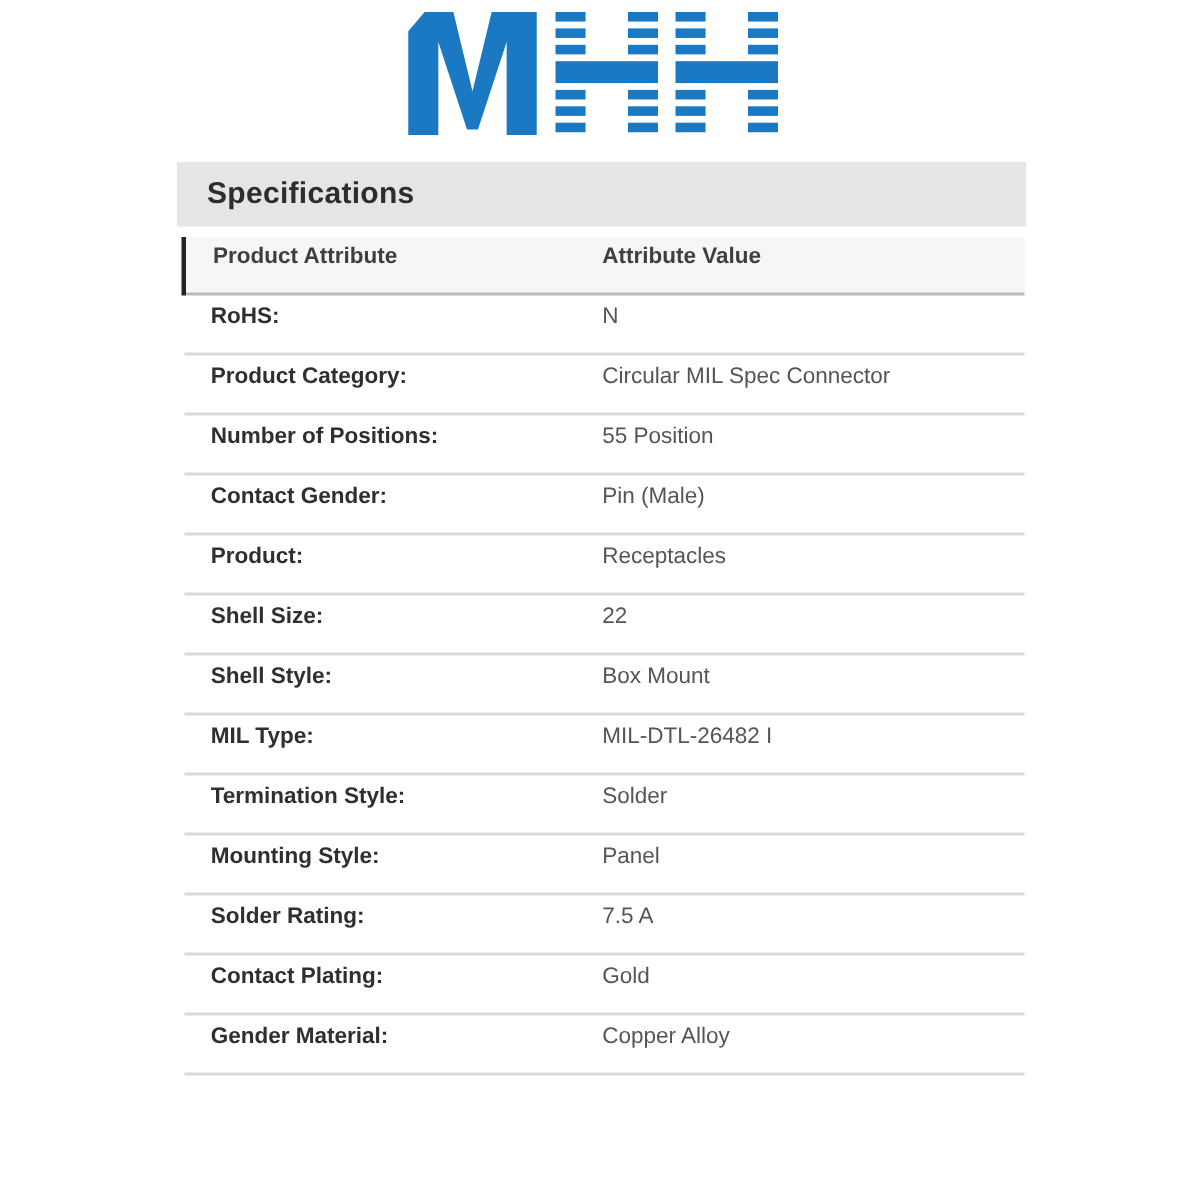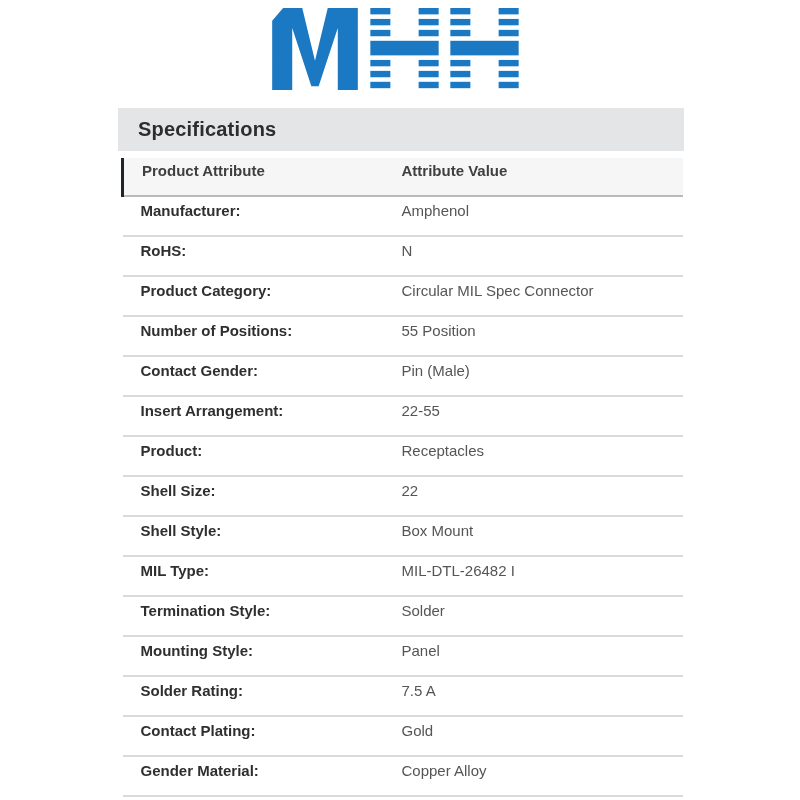--- a/index.html
+++ b/index.html
@@ -84,42 +84,34 @@
         <col class="c2">
       </colgroup>
     <thead>
       <tr>
         <th class="attr">Product Attribute</th>
         <th class="val">Attribute Value</th>
       </tr>
     </thead>
     <tbody>
       <tr>
-        <td class="attr">Manufacturer:</td>
-        <td class="val">Amphenol</td>
-      </tr>
-      <tr>
         <td class="attr">RoHS:</td>
         <td class="val">N</td>
       </tr>
       <tr>
         <td class="attr">Product Category:</td>
         <td class="val">Circular MIL Spec Connector</td>
       </tr>
       <tr>
         <td class="attr">Number of Positions:</td>
         <td class="val">55 Position</td>
       </tr>
       <tr>
         <td class="attr">Contact Gender:</td>
         <td class="val">Pin (Male)</td>
-      </tr>
-      <tr>
-        <td class="attr">Insert Arrangement:</td>
-        <td class="val">22-55</td>
       </tr>
       <tr>
         <td class="attr">Product:</td>
         <td class="val">Receptacles</td>
       </tr>
       <tr>
         <td class="attr">Shell Size:</td>
         <td class="val">22</td>
       </tr>
       <tr>

